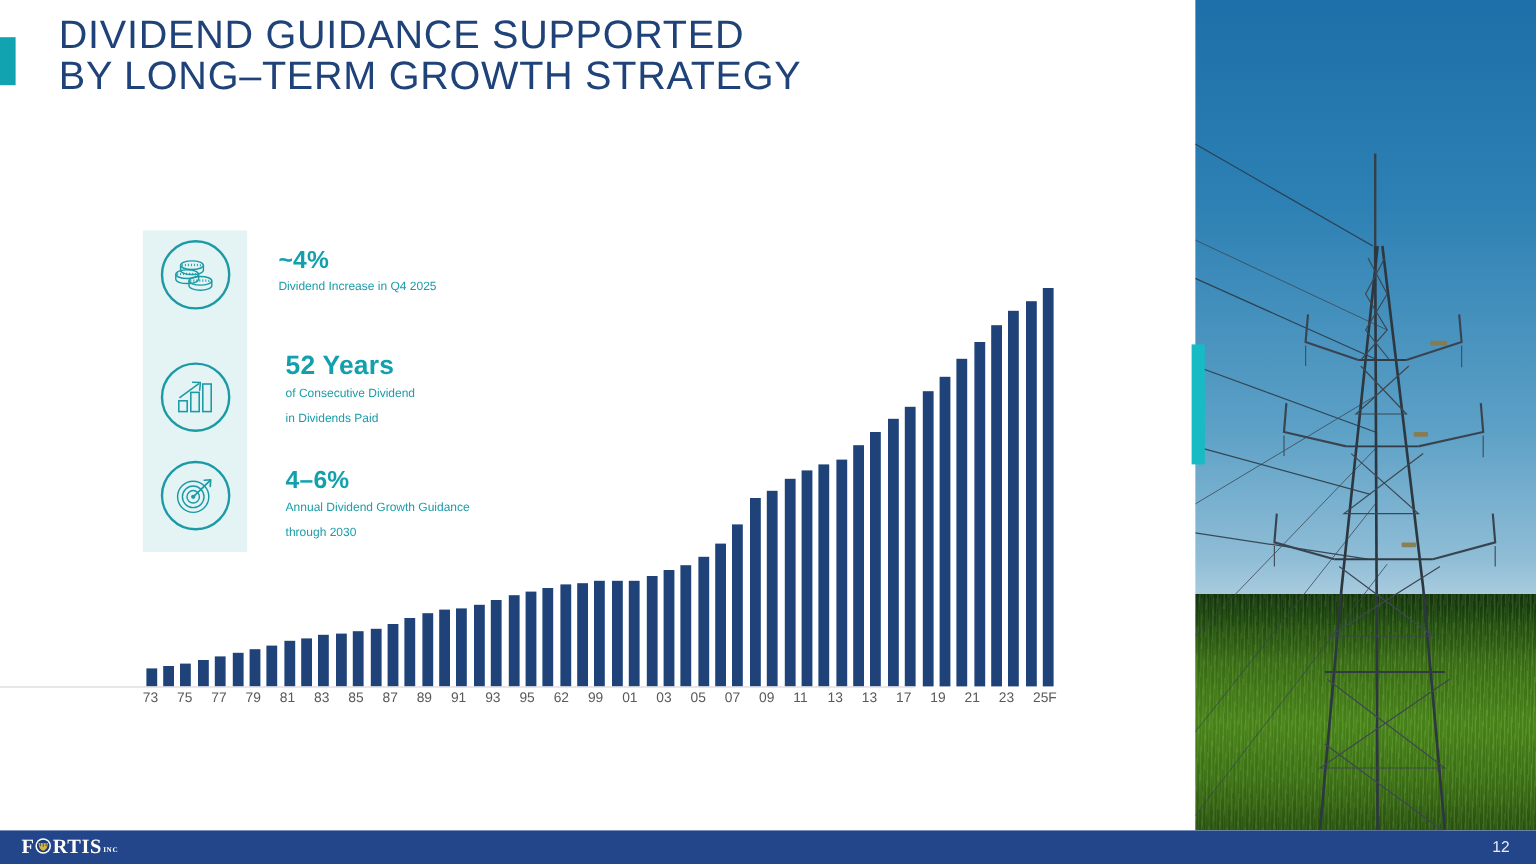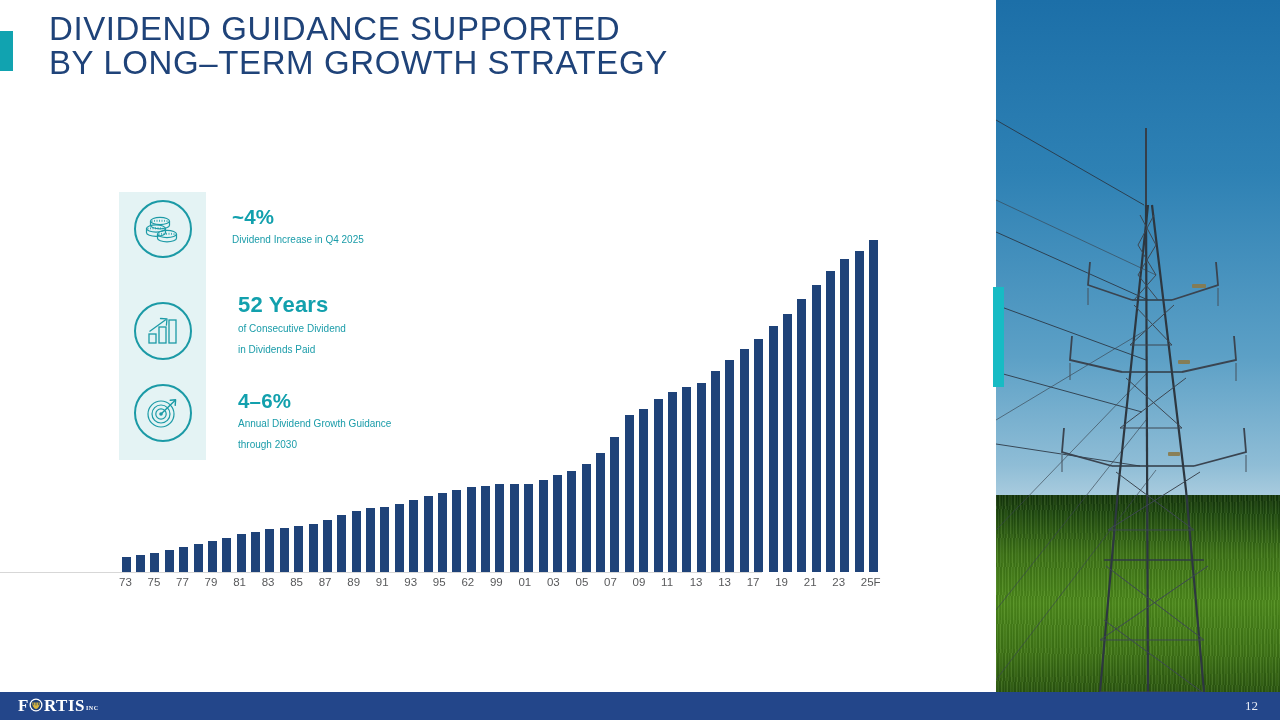--- a/index.html
+++ b/index.html
@@ -245,21 +245,21 @@
     font-weight: bold;
     color: #ffffff;
     margin-left: 1px;
     position: relative;
     top: -1px;
   }
   .page-num {
     position: absolute;
     right: 22px;
     top: 698px;
-    font-family: Liberation Serif, serif;
+    font-family: Liberation Sans, sans-serif;
     font-size: 13px;
     color: #E8ECF5;
     text-align: center;
   }
 </style>
 </head>
 <body>
 
 <div class="slide">
 

